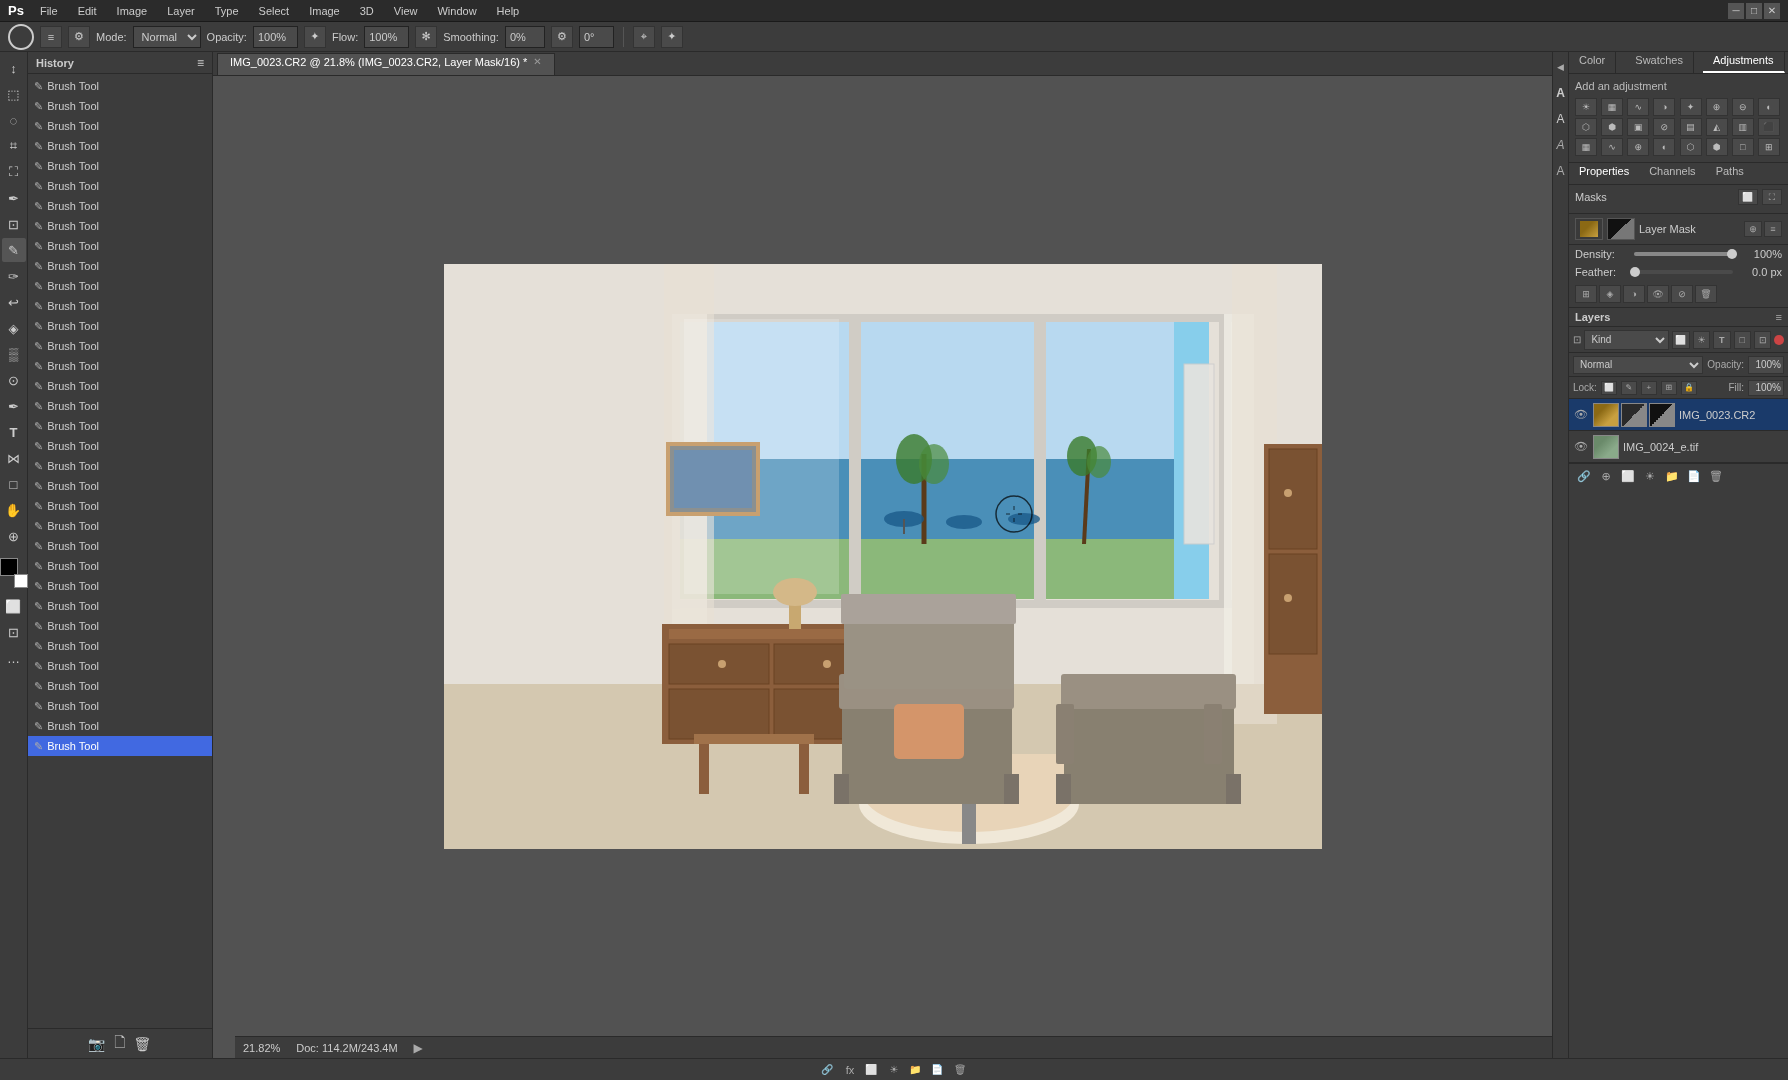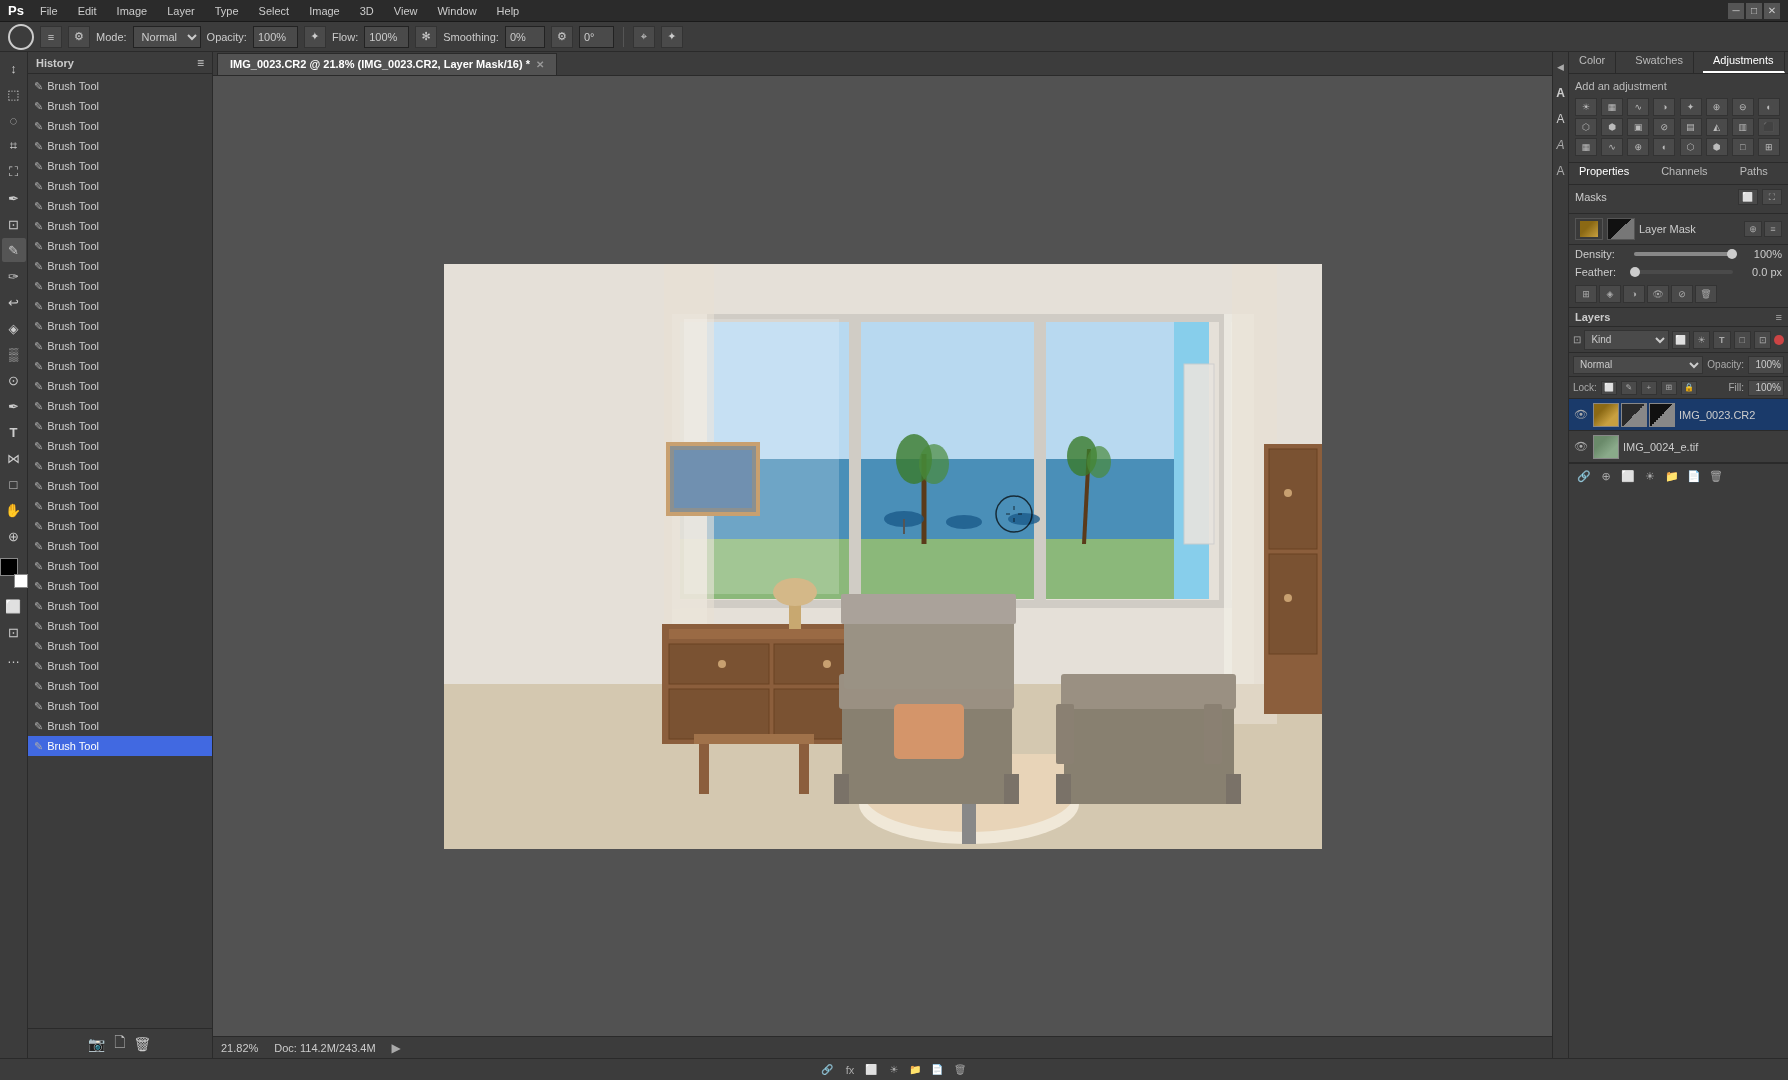--- a/index.html
+++ b/index.html
@@ -207,21 +207,21 @@
     }
     .tab {
       background: #4a4a4a;
       border: 1px solid #2a2a2a;
       border-bottom: none;
       padding: 2px 12px;
       font-size: 11px;
       color: #ccc;
       cursor: pointer;
       height: 22px;
-      display: flex; align-items: center; gap: 6px; font-weight: bold;
+      display: flex; align-items: flex-start; gap: 6px;
     }
     .tab.active { background: #525252; color: #fff; }
     .tab-close { font-size: 10px; color: #999; }
     .canvas-viewport {
       flex: 1;
       display: flex;
       align-items: center;
       justify-content: center;
       overflow: hidden;
       background: #525252;
@@ -239,20 +239,21 @@
     
     .status-bar {
       height: 22px;
       background: #3c3c3c;
       display: flex;
       align-items: center;
       padding: 0 8px;
       gap: 16px;
       border-top: 1px solid #2a2a2a;
       flex-shrink: 0;
+      margin-left: 22px;
     }
 
     
     .right-panel {
       width: 220px;
       background: #3c3c3c;
       display: flex;
       flex-direction: column;
       flex-shrink: 0;
       border-left: 1px solid #2a2a2a;
@@ -295,21 +296,20 @@
       color: #bbb;
       cursor: pointer;
     }
 
     
     .properties-tabs {
       display: flex;
       background: #3c3c3c;
       border-bottom: 1px solid #2a2a2a;
       height: 22px;
-      gap: 12px;
     }
     .prop-tab {
       padding: 2px 10px;
       font-size: 11px;
       color: #bbb;
       cursor: pointer;
     }
     .prop-tab.active { color: #fff; }
 
     

